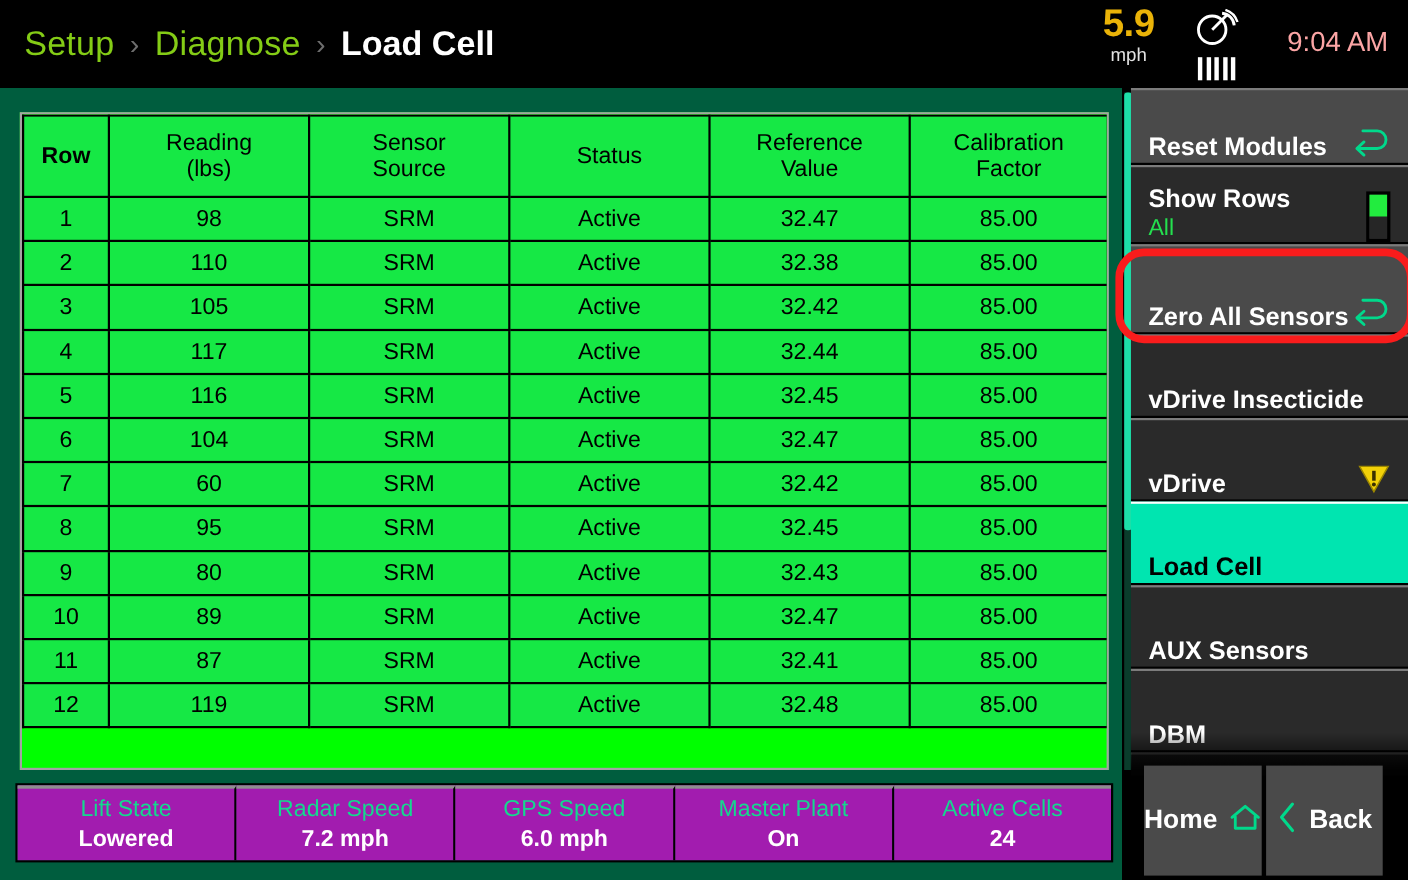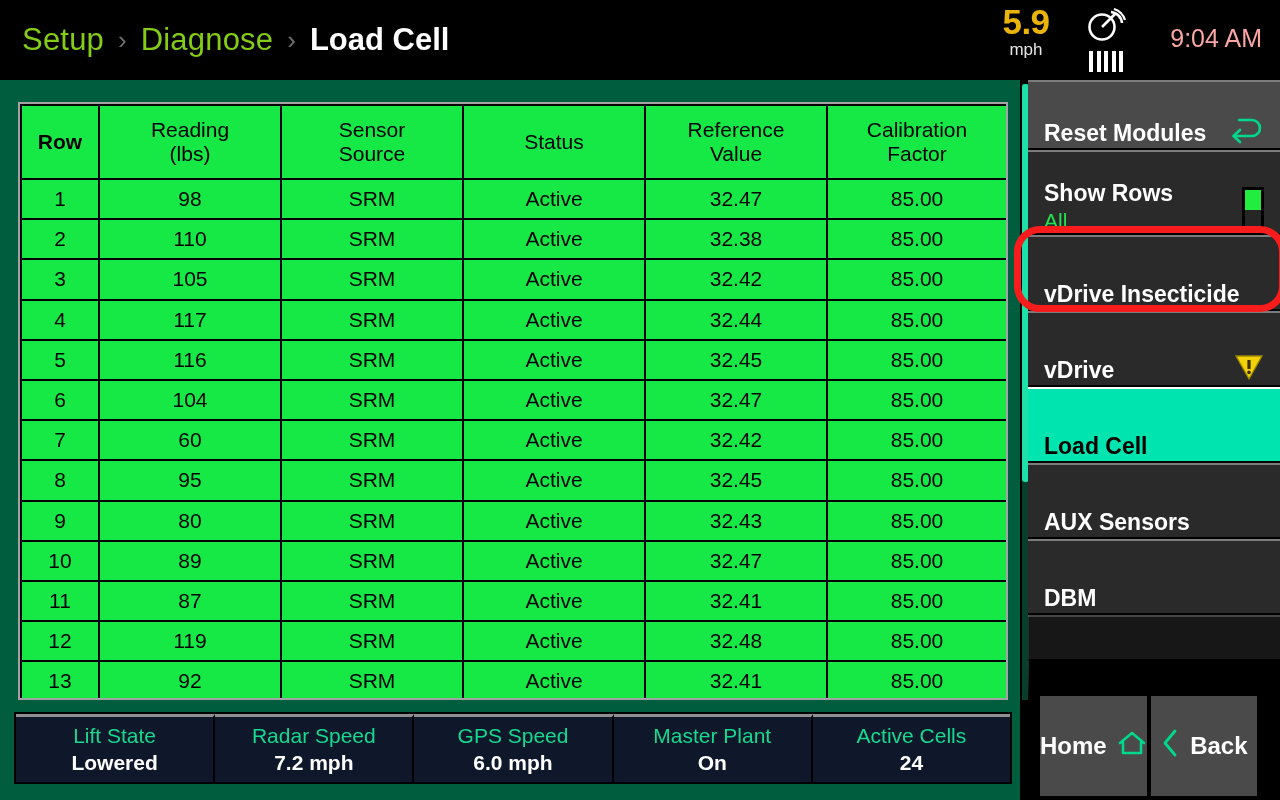--- a/index.html
+++ b/index.html
@@ -56,21 +56,21 @@
   col.c-stat { width:182px; }
   col.c-ref  { width:182px; }
   col.c-cal  { width:180px; }
 
   
   .statusbar {
     position:absolute; left:14px; top:712px; width:998px; height:72px;
     display:flex; border:2px solid #000;
   }
   .stat-tile {
-    flex:1; background:#0f172a; border-right:2px solid #000;
+    flex:1; background:#a21caf; border-right:2px solid #000;
     border-top:3px solid #8f8f8f;
     display:flex; flex-direction:column; align-items:center; justify-content:center;
   }
   .stat-tile:last-child { border-right:none; }
   .stat-label { color:#14d98e; font-size:21px; line-height:1.25; }
   .stat-value { color:#fff; font-size:21px; font-weight:bold; line-height:1.25; }
 
   
   .sidebar {
     position:absolute; left:1020px; top:80px; width:260px; height:720px;
@@ -297,28 +297,20 @@
             <td>85.00</td>
           </tr>
           <tr>
             <td>12</td>
             <td>119</td>
             <td>SRM</td>
             <td>Active</td>
             <td>32.48</td>
             <td>85.00</td>
           </tr>
-          <tr>
-            <td>13</td>
-            <td>92</td>
-            <td>SRM</td>
-            <td>Active</td>
-            <td>32.41</td>
-            <td>85.00</td>
-          </tr>
         </tbody>
     </table>
   </div>
 
   <div class="statusbar" id="statusbar">
       <div class="stat-tile">
         <div class="stat-label">Lift State</div>
         <div class="stat-value">Lowered</div>
       </div>
       <div class="stat-tile">
@@ -348,29 +340,38 @@
     <div class="sb-list" id="sb-list">
         <div class="sb-item sb-action" style="height: 70px;">
           <div class="sb-text">
             <div class="sb-title">Reset Modules</div>
           </div>
           <span><svg class="icon-reset" viewBox="0 0 34 30">
               <path d="M4 22 H22 a8 8 0 0 0 0-16 H9" fill="none" stroke="#00d98b" stroke-width="2.6" stroke-linecap="round"></path>
               <path d="M10 16 L3.5 22 L10 28" fill="none" stroke="#00d98b" stroke-width="2.6" stroke-linecap="round" stroke-linejoin="round"></path>
             </svg></span>
         </div>
-        <div class="sb-item" style="height: 85px;">
+        <div class="sb-item" style="height: 72px;">
           <div class="sb-text">
             <div class="sb-title">Show Rows</div>
             <div class="sb-sub">All</div>
           </div>
           <div class="toggle-sw">
             <div class="t-on"></div>
             <div class="t-off"></div>
           </div>
+        </div>
+        <div class="sb-item sb-action" style="height: 82px;">
+          <div class="sb-text">
+            <div class="sb-title">Zero All Sensors</div>
+          </div>
+          <span><svg class="icon-reset" viewBox="0 0 34 30">
+              <path d="M4 22 H22 a8 8 0 0 0 0-16 H9" fill="none" stroke="#00d98b" stroke-width="2.6" stroke-linecap="round"></path>
+              <path d="M10 16 L3.5 22 L10 28" fill="none" stroke="#00d98b" stroke-width="2.6" stroke-linecap="round" stroke-linejoin="round"></path>
+            </svg></span>
         </div>
         <div class="sb-item" style="height: 76px;">
           <div class="sb-text">
             <div class="sb-title">vDrive Insecticide</div>
           </div>
         </div>
         <div class="sb-item" style="height: 76px;">
           <div class="sb-text">
             <div class="sb-title">vDrive</div>
           </div>

